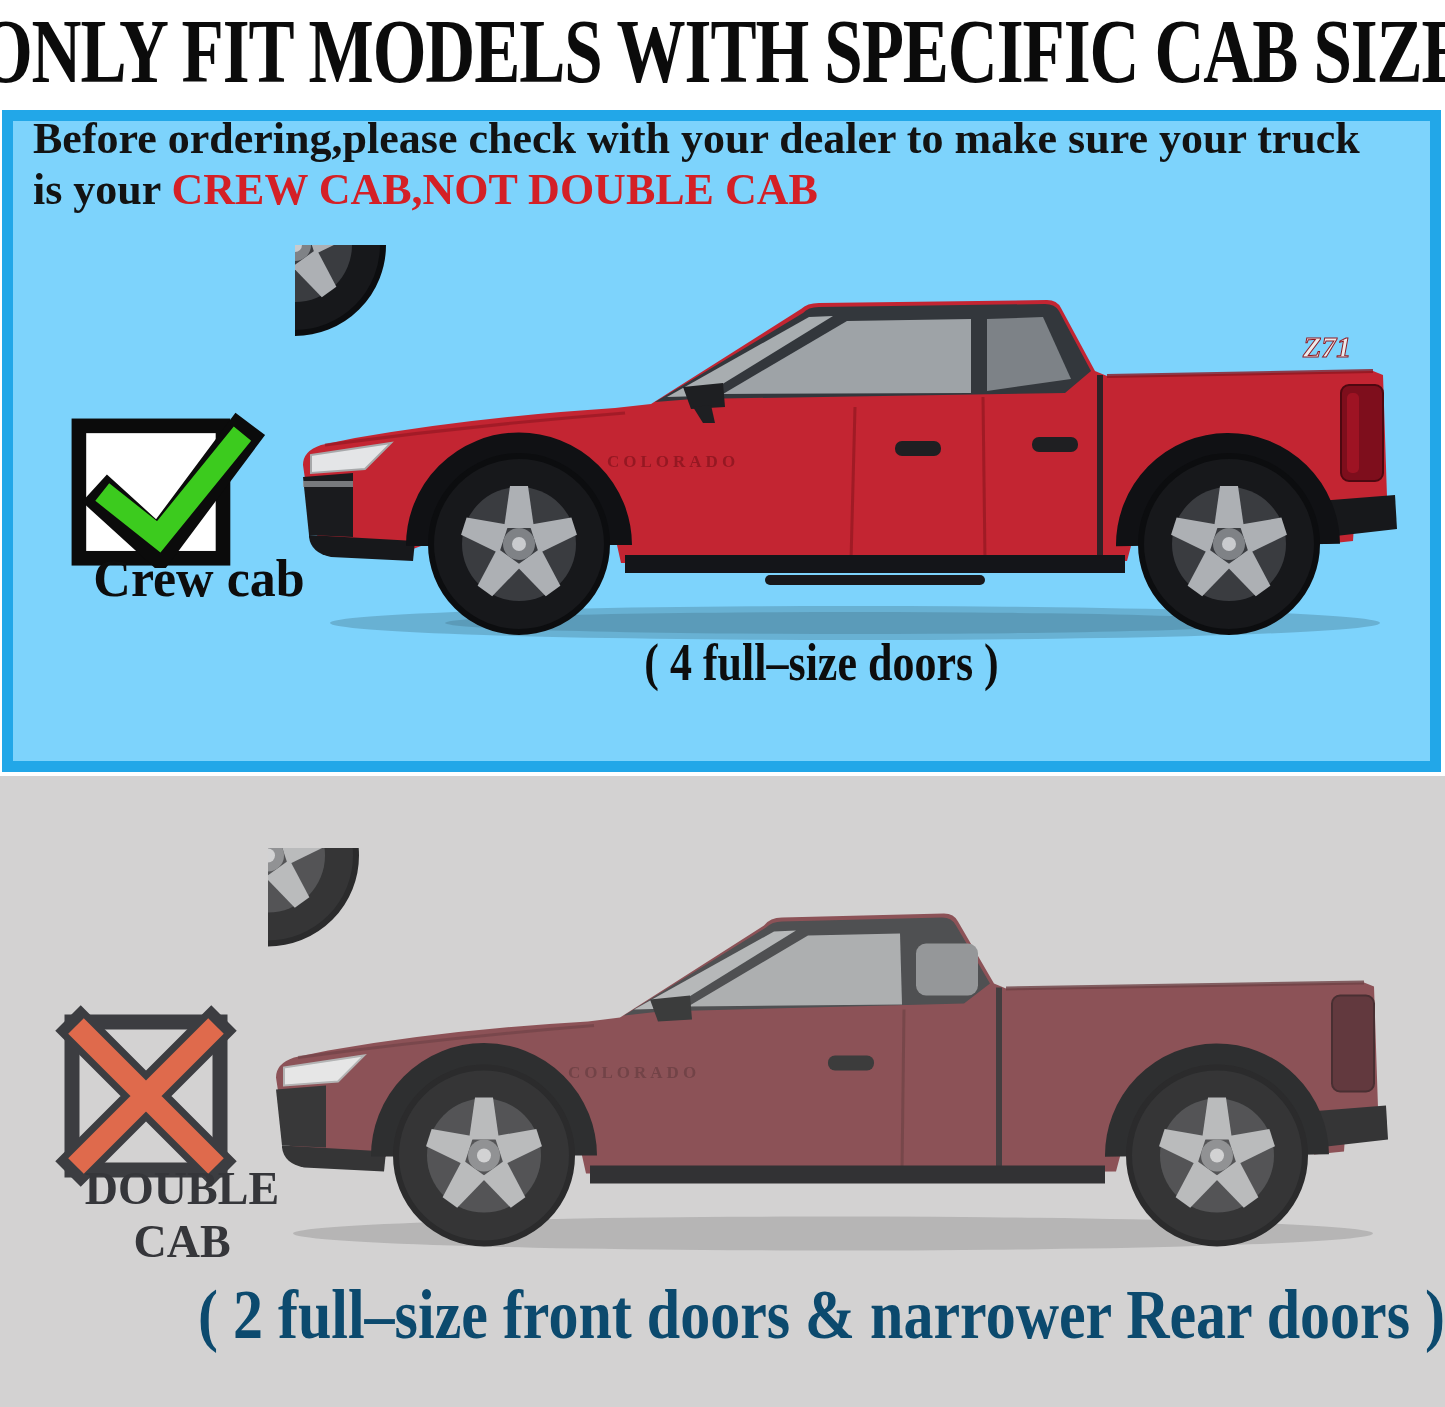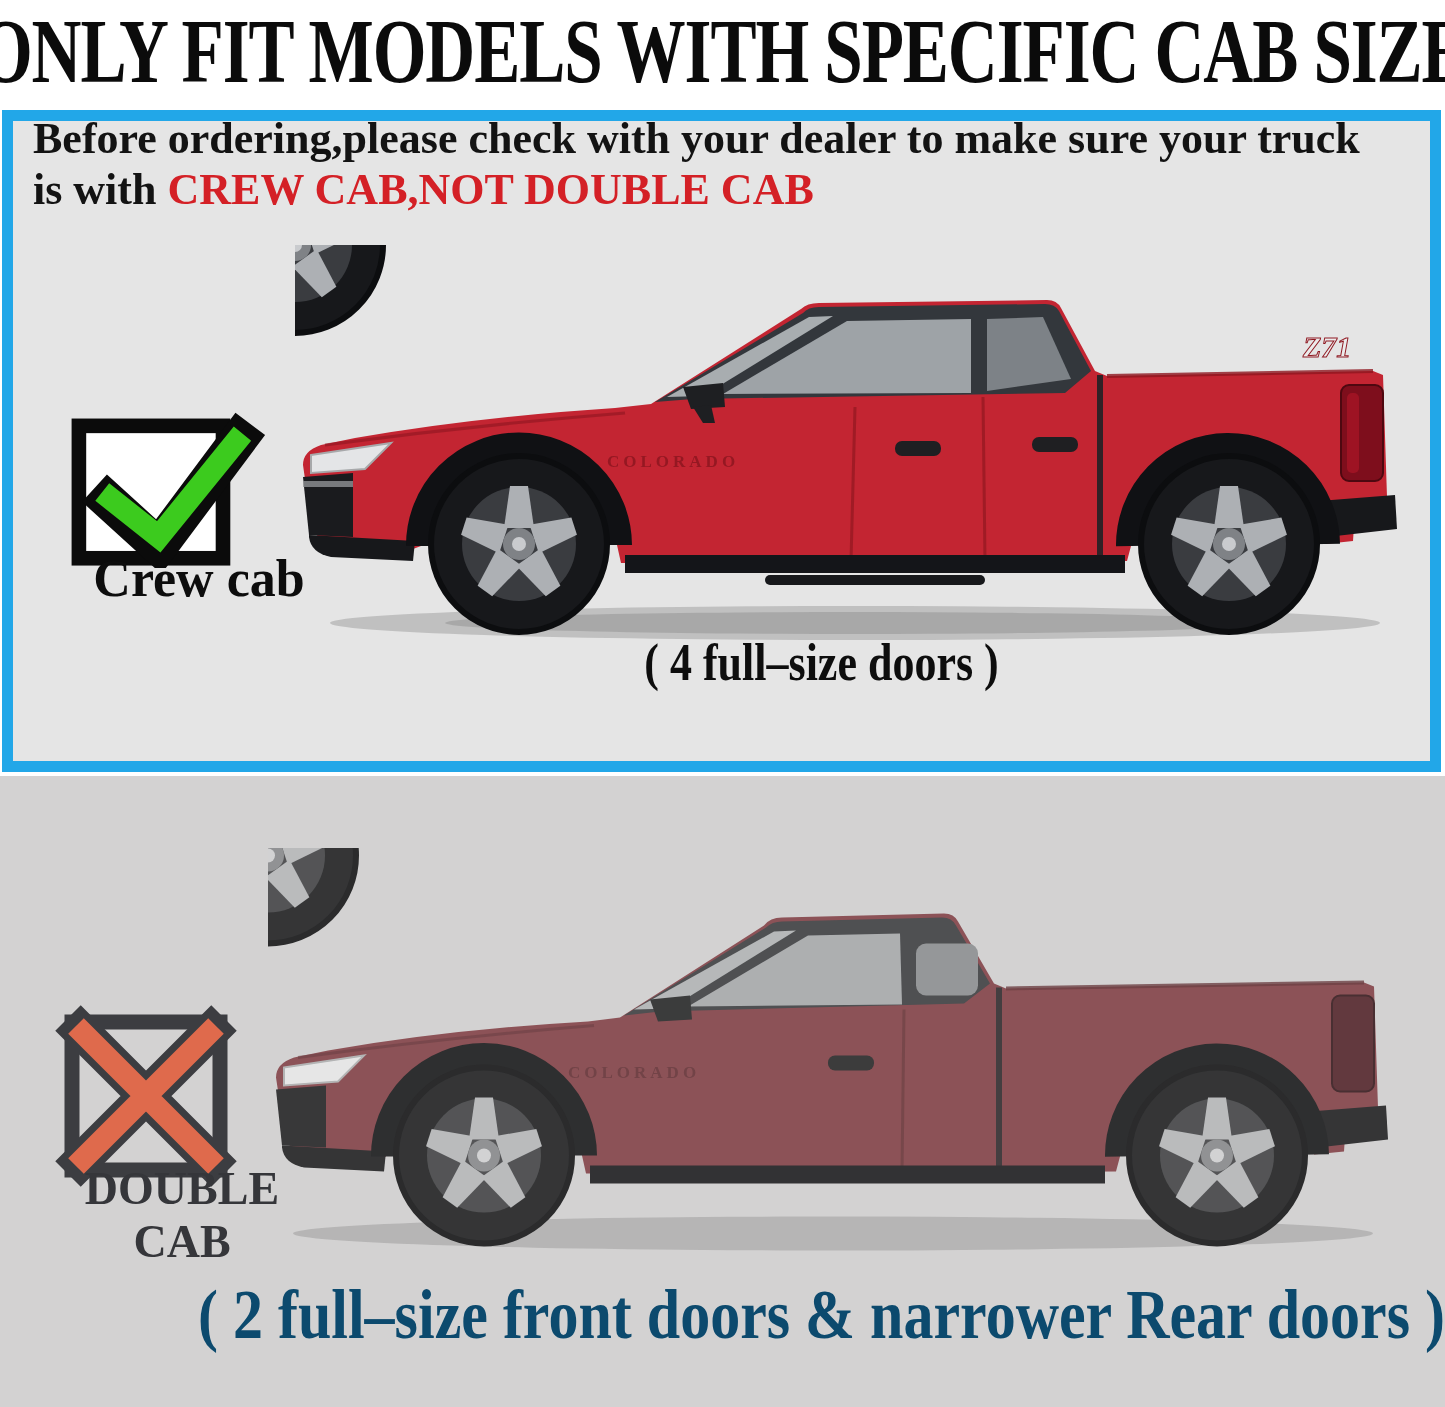--- a/index.html
+++ b/index.html
@@ -4,21 +4,21 @@
 <style>
   html,body{margin:0;padding:0;background:#ffffff;}
   .page{position:relative;width:1445px;height:1407px;background:#ffffff;overflow:hidden;
         font-family:"Liberation Serif","DejaVu Serif",serif;}
   
   .headline{position:absolute;top:0;left:0;width:100%;height:106px;text-align:center;}
   .headline-text{display:inline-block;font-weight:bold;font-size:64px;letter-spacing:-1px;
         color:#0b0b0b;white-space:nowrap;transform:scale(1.08,1.42);transform-origin:center top;}
   
   .crew-box{position:absolute;left:2px;right:4px;top:110px;height:662px;border:11px solid #22A7E8;
-        background:#e5e5e5;box-sizing:border-box;}
+        background:#7dd3fc;box-sizing:border-box;}
   .notice{position:absolute;left:20px;top:-8px;margin:0;font-size:44px;font-weight:bold;
         line-height:1.17;color:#131313;}
   .em-red{color:#D42026;}
   .check-icon{position:absolute;left:52px;top:262px;width:205px;height:185px;}
   .crew-label{position:absolute;left:0;top:428px;width:300px;text-align:center;
         font-size:52px;font-weight:bold;color:#0d0d0d;padding-left:36px;}
   .crew-truck{position:absolute;left:282px;top:124px;width:1145px;height:405px;}
   .crew-caption{position:absolute;left:200px;right:0;top:512px;text-align:center;
         font-size:44px;font-weight:bold;color:#0d0d0d;z-index:2;}
   
@@ -37,21 +37,21 @@
 
 <div class="page">
 
   <div class="headline">
     <span class="headline-text">ONLY FIT MODELS WITH SPECIFIC CAB SIZE</span>
   </div>
 
   <section class="crew-box">
     <p class="notice">
       <span>Before ordering,please check with your dealer to make sure your truck</span><br>
-      <span>is with </span><span class="em-red">CREW CAB,NOT DOUBLE CAB</span>
+      <span>is your </span><span class="em-red">CREW CAB,NOT DOUBLE CAB</span>
     </p>
 
     <svg class="check-icon" viewBox="0 0 210 190" aria-hidden="true">
       <rect x="14" y="44" width="148" height="136" fill="#ffffff" stroke="#0B0B0B" stroke-width="15"></rect>
       <path d="M 30 108 L 96 168 L 190 42" fill="none" stroke="#0B0B0B" stroke-width="38" stroke-linejoin="miter"></path>
       <path d="M 38 112 L 96 158 L 182 52" fill="none" stroke="#3CCB1E" stroke-width="23" stroke-linejoin="miter"></path>
     </svg>
     <div class="crew-label">Crew cab</div>
 
     <svg class="crew-truck" viewBox="0 0 1145 405" aria-hidden="true">

